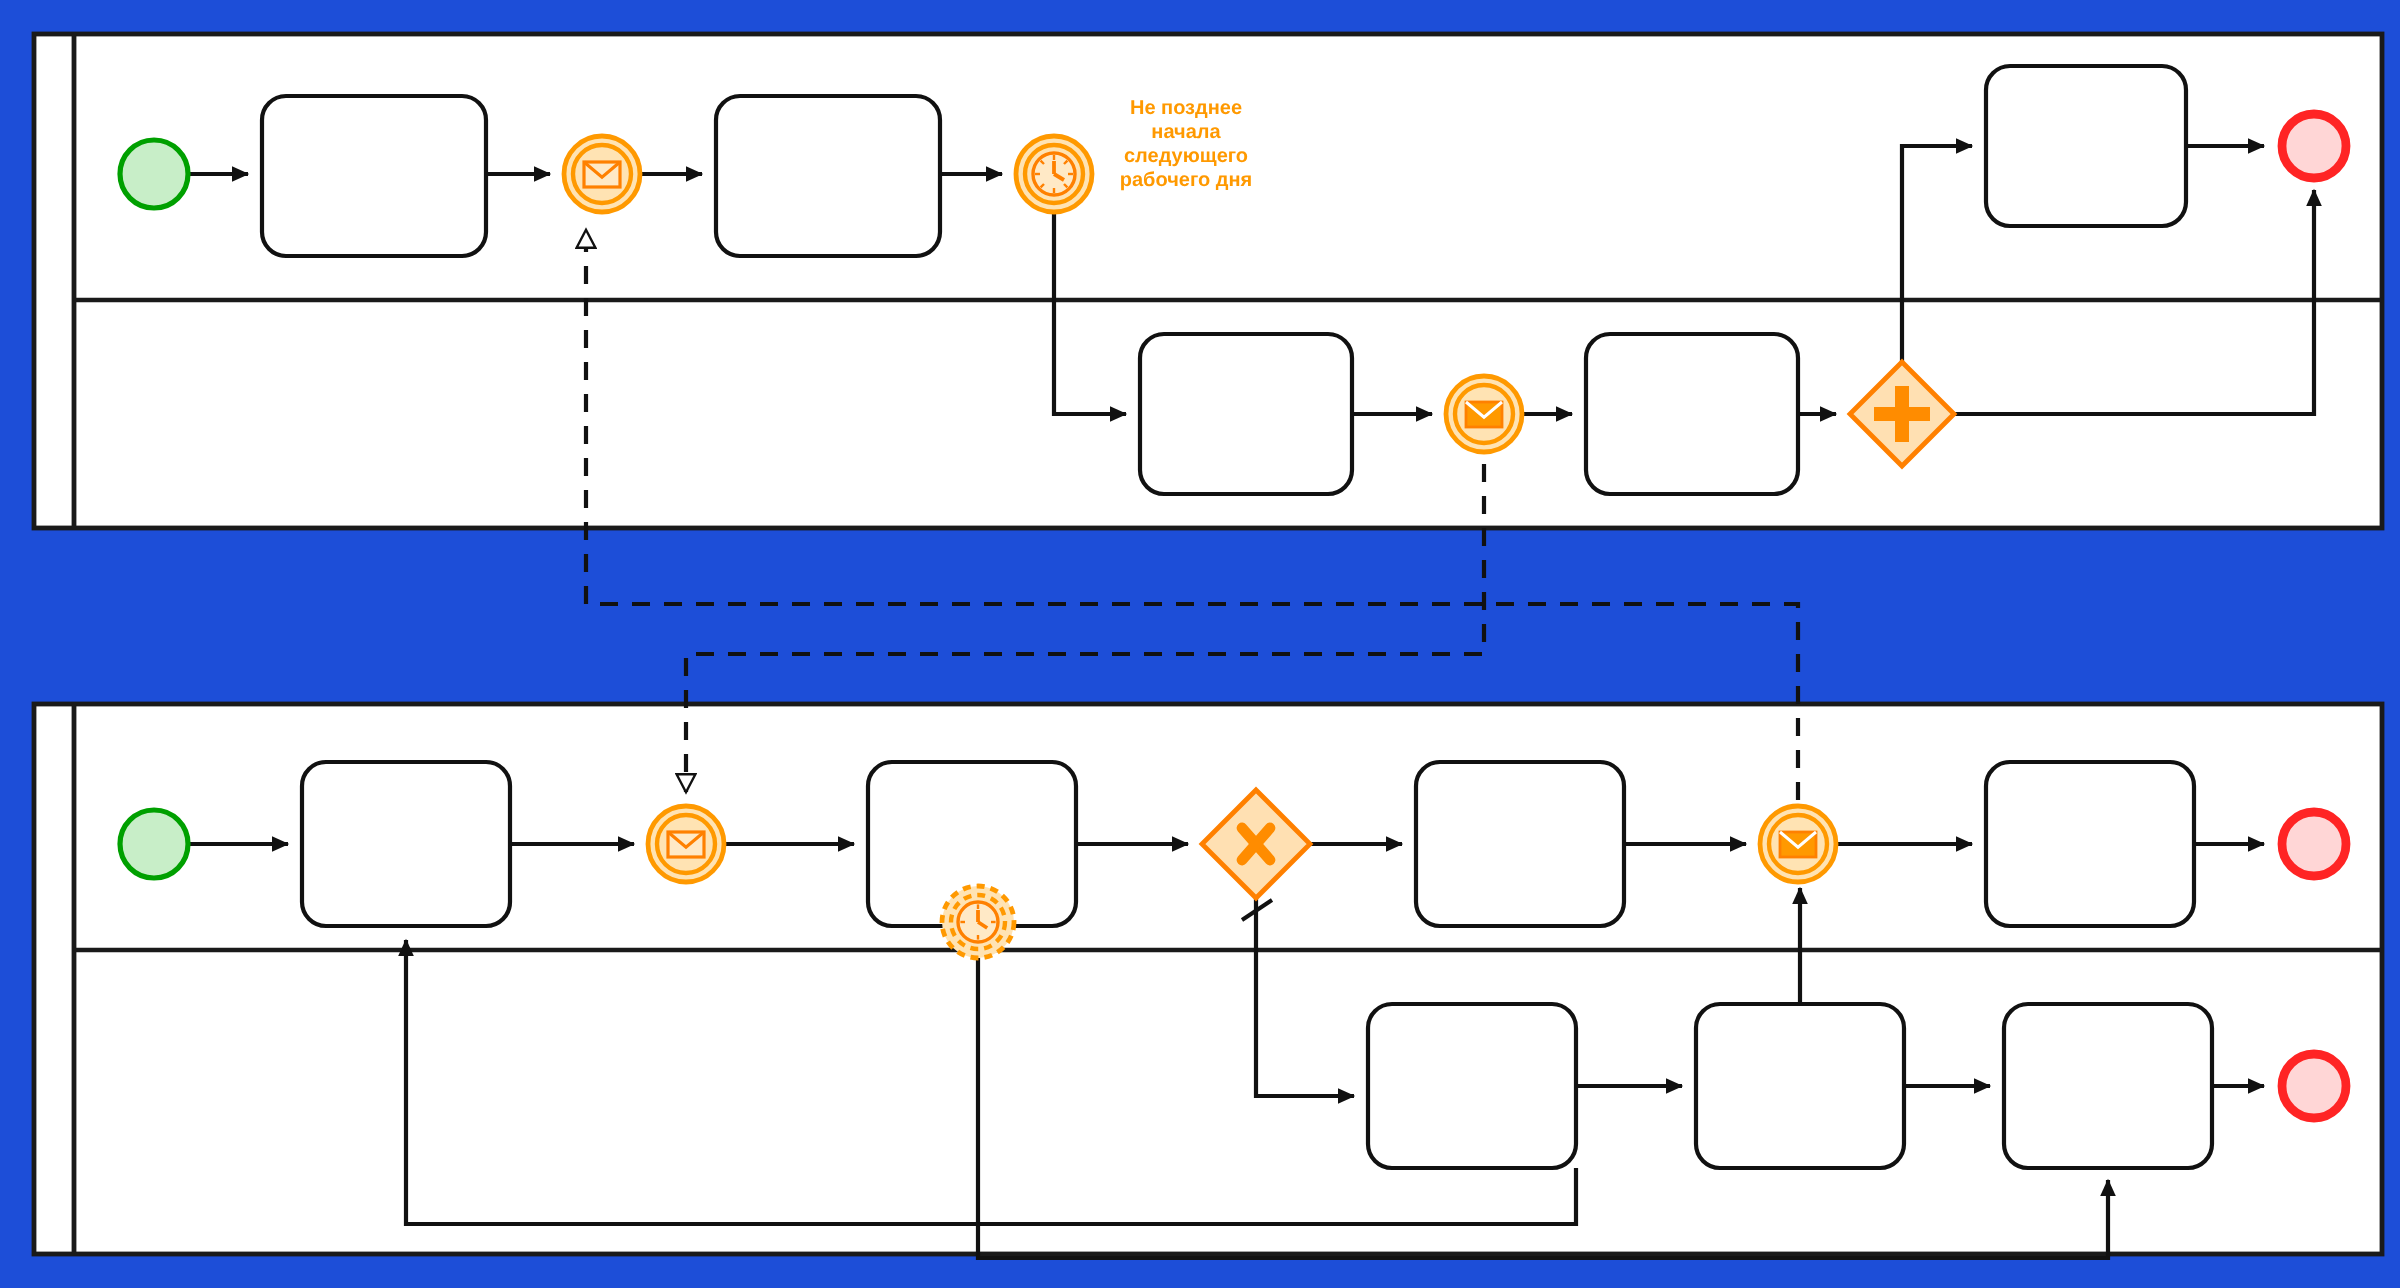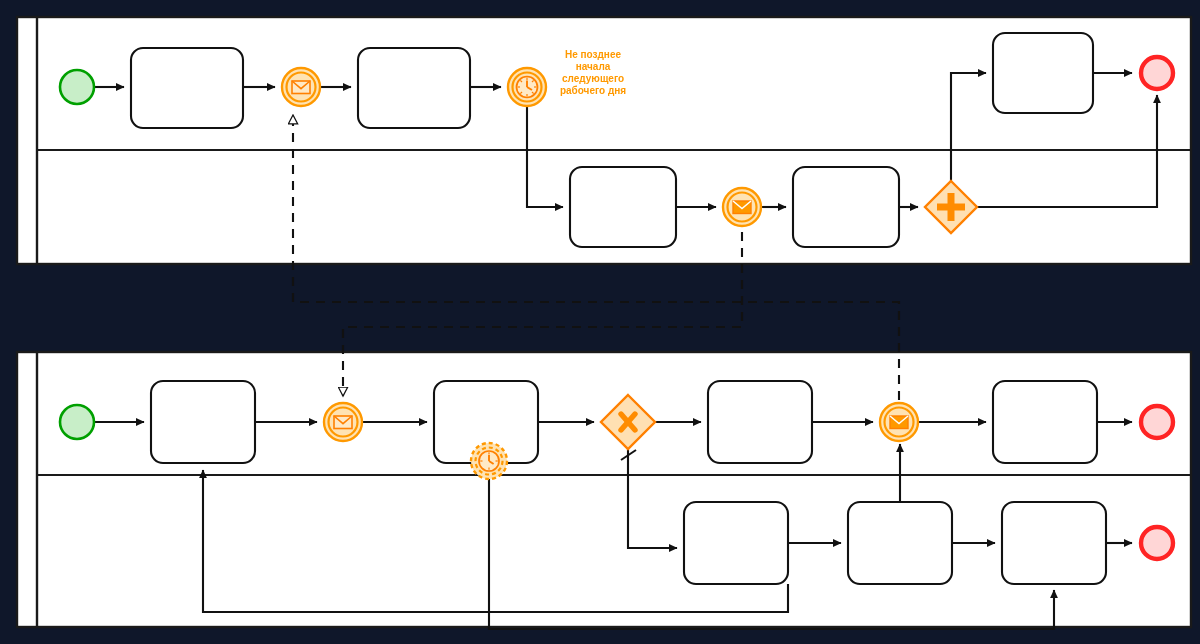--- a/index.html
+++ b/index.html
@@ -1,17 +1,17 @@
 <!DOCTYPE html>
 <html><head>
 <meta charset="utf-8">
 <style>
   html,body{margin:0;padding:0;background:#ffffff;}
   body{font-family:"Liberation Sans",sans-serif;}
-  #stage{position:relative;width:1200px;height:644px;background:#0f172a;overflow:hidden;}
+  #stage{position:relative;width:1200px;height:644px;background:#1d4ed8;overflow:hidden;}
   #stage svg{position:absolute;left:0;top:0;}
   .anno{
     position:absolute;
     color:#ff9900;
     font-family:"Liberation Sans",sans-serif;
     font-size:10px;
     font-weight:bold;
     line-height:12px;
     text-align:center;
     white-space:pre-line;

